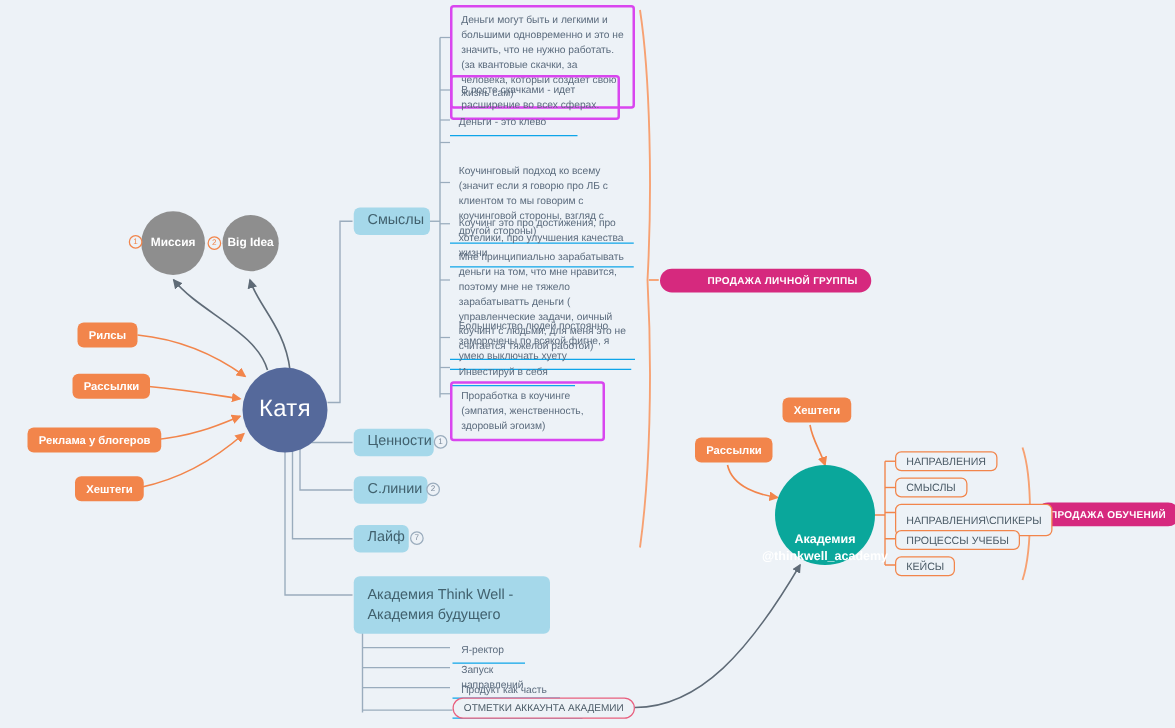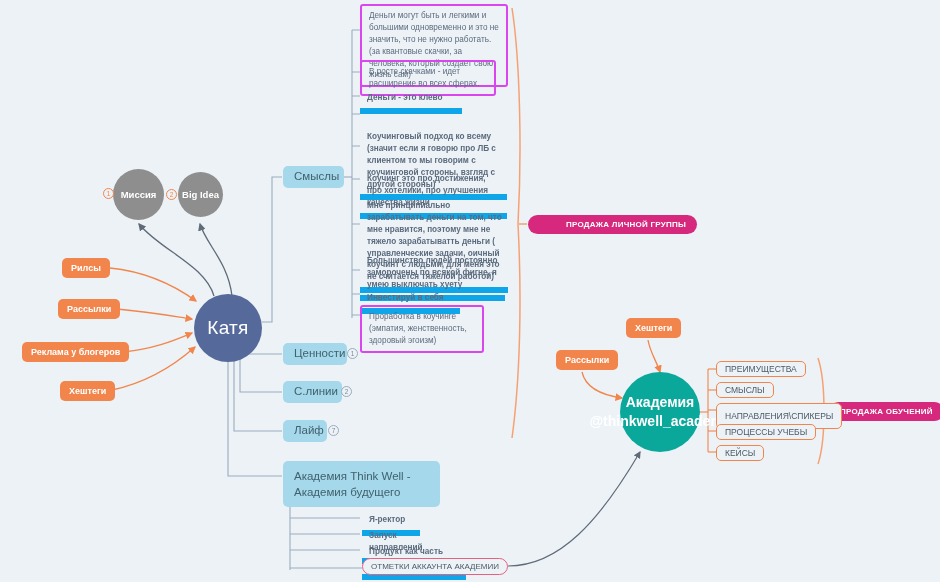--- a/index.html
+++ b/index.html
@@ -49,23 +49,24 @@
     letter-spacing: 0.3px;
   }
   .gray-circle {
     background: #8e8e8e;
     font-size: 9.5px;
     font-weight: bold;
     text-align: center;
   }
   .teal-circle {
     background: #0aa79b;
-    font-size: 14px;
+    font-size: 10px;
     font-weight: bold;
     line-height: 1.35;
+    align-items: flex-end;
   }
 
   
   .blue-node {
     background: #a5d8ea;
     border-radius: 5px;
     color: #41616e;
     font-size: 11.5px;
     padding: 5px 11px;
     line-height: 1.35;
@@ -141,22 +142,21 @@
     line-height: 1.45;
     box-sizing: border-box;
     padding: 4px 6px 4px 7px;
   }
   .text-item.boxed {
     border: 2px solid #d946ef;
     border-radius: 3px;
     background: transparent;
   }
   .text-item.underlined {
-    border-bottom: 6px solid #0ea5e9;
-    font-weight: bold;
+    border-bottom: 1px solid #0ea5e9;
   }
 
   
   .badge {
     position: absolute;
     width: 11px;
     height: 11px;
     border-radius: 50%;
     border: 1px solid #9aacbd;
     background: #edf2f7;
@@ -345,21 +345,21 @@
   </div>
 
   <div class="node orange-node" style="left:626px; top:318px;">
     <span>Хештеги</span>
   </div>
   <div class="node orange-node" style="left:556px; top:350px;">
     <span>Рассылки</span>
   </div>
 
   <div class="node outline-orange" style="left:716px; top:361px; height:16px;">
-    <span>ПРЕИМУЩЕСТВА</span>
+    <span>НАПРАВЛЕНИЯ</span>
   </div>
   <div class="node outline-orange" style="left:716px; top:382px; height:16px;">
     <span>СМЫСЛЫ</span>
   </div>
   <div class="node outline-orange" style="left:716px; top:403px; height:26px;">
     <span>НАПРАВЛЕНИЯ\СПИКЕРЫ</span>
   </div>
   <div class="node outline-orange" style="left:716px; top:424px; height:16px;">
     <span>ПРОЦЕССЫ УЧЕБЫ</span>
   </div>

